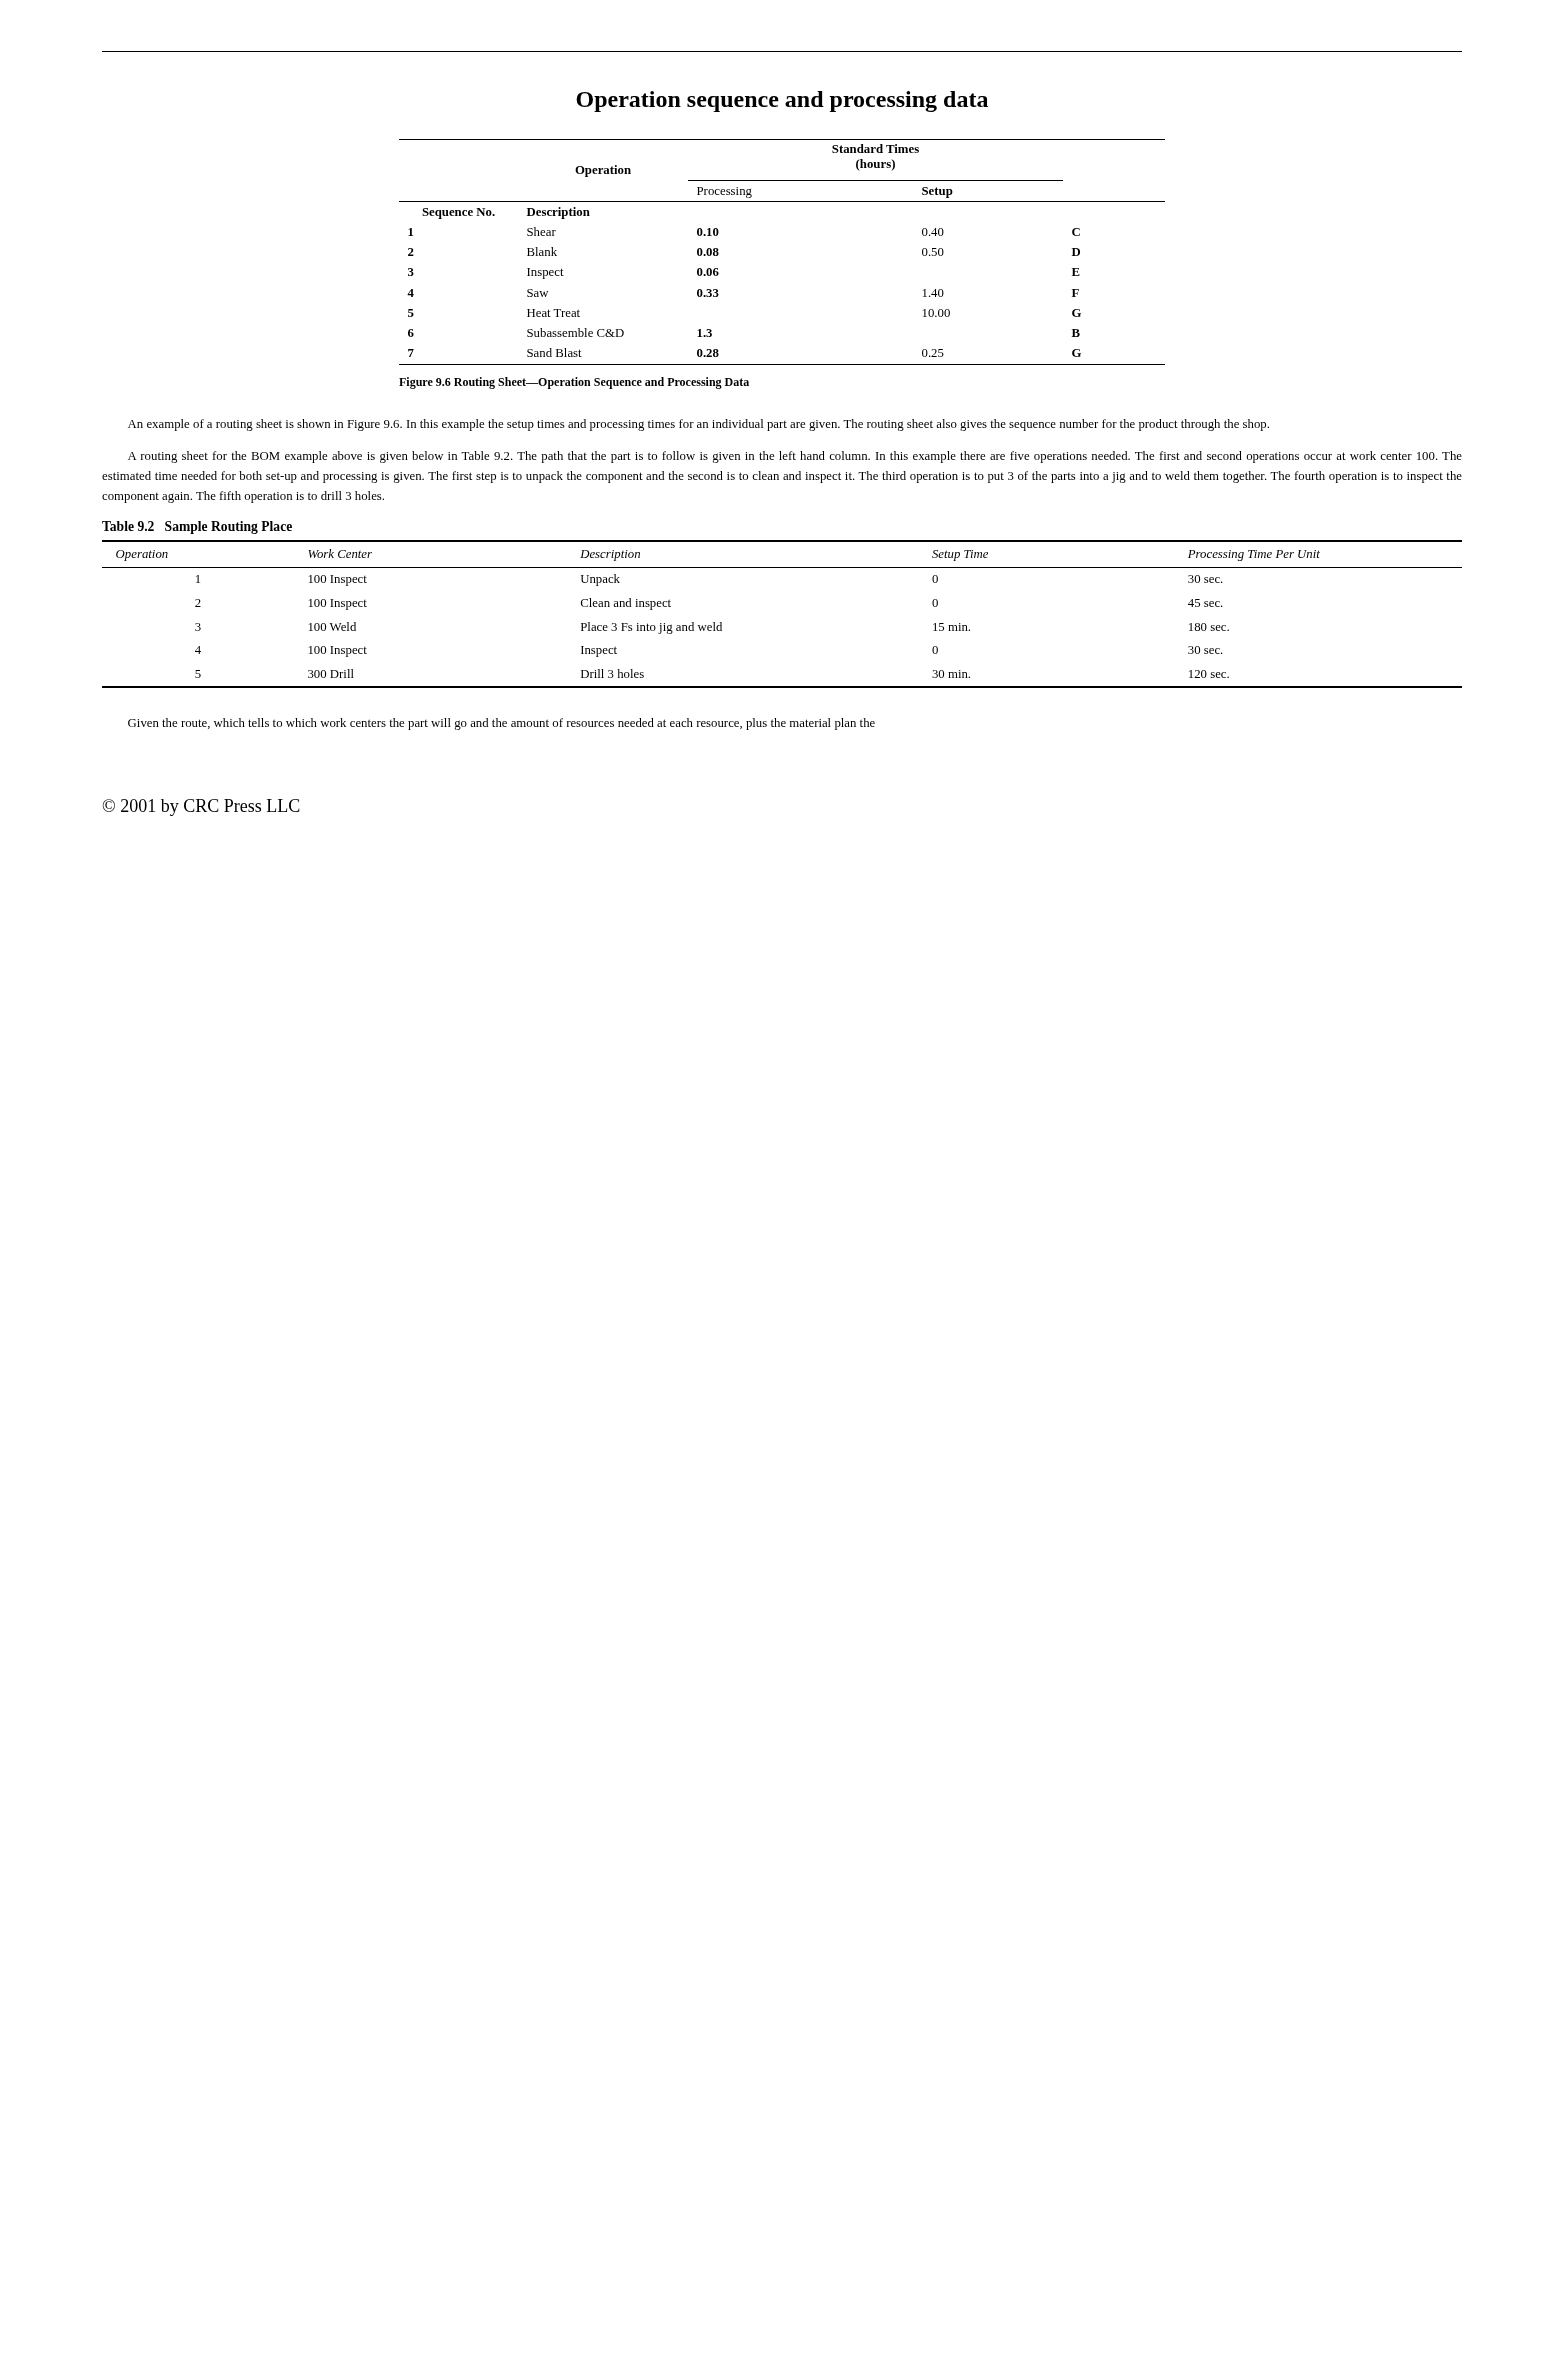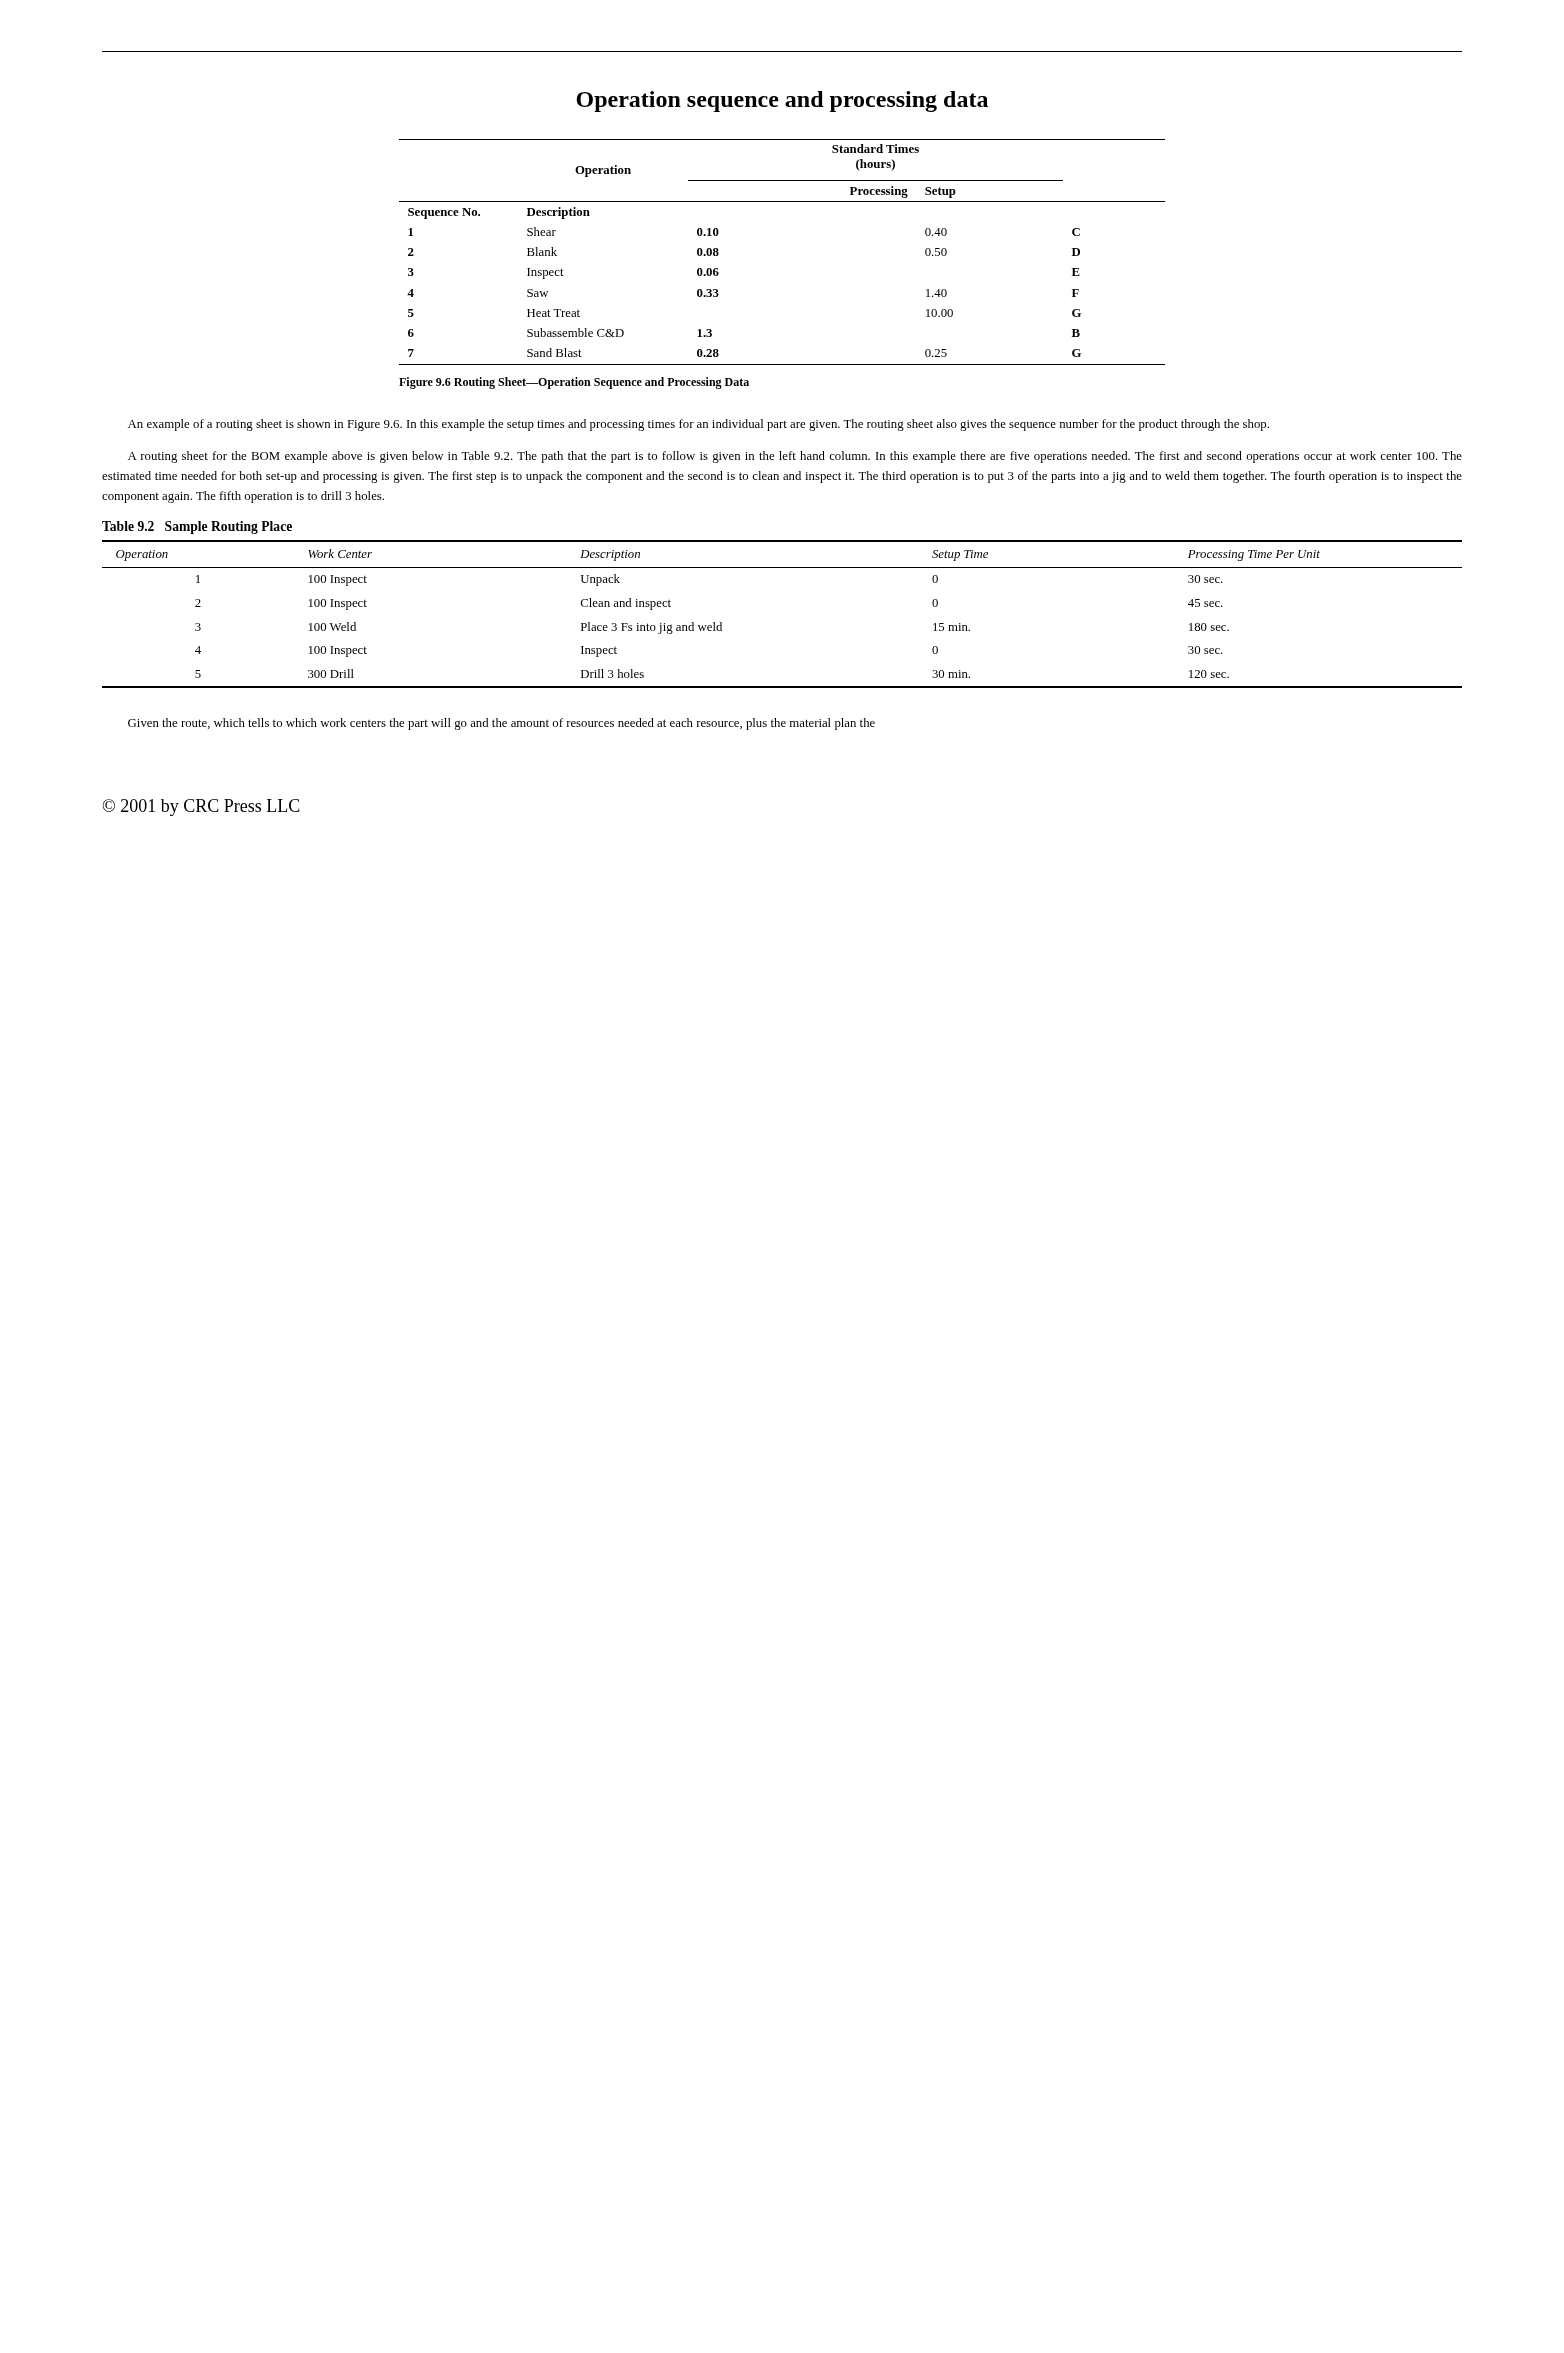--- a/index.html
+++ b/index.html
@@ -147,25 +147,25 @@
       <tr class="top-border">
         <th class="col-seq" rowspan="2" style="border-top:1.7px solid #000; border-bottom:0.9px solid #000;"></th>
         <th class="col-desc" rowspan="2" style="border-top:1.7px solid #000; border-bottom:0.9px solid #000; text-align:center;">Operation</th>
         <th class="col-proc" colspan="2" style="border-top:1.7px solid #000; text-align:center; padding-bottom:8px;">
           <span>Standard Times</span><br>
           <span>(hours)</span>
         </th>
         <th class="col-comp" rowspan="2" style="border-top:1.7px solid #000; border-bottom:0.9px solid #000;"></th>
       </tr>
       <tr class="header-row">
-        <th style="border-top:0.9px solid #000; border-bottom:0.9px solid #000; font-weight:bold;text-align:right;">Processing</th>
+        <th style="border-top:0.9px solid #000; border-bottom:0.9px solid #000; font-weight:normal;">Processing</th>
         <th style="border-top:0.9px solid #000; border-bottom:0.9px solid #000; font-weight:bold;">Setup</th>
       </tr>
       <tr>
-        <th class="col-seq" style="font-weight:bold;">Sequence No.</th>
+        <th class="col-seq" style="font-weight:bold;text-align:center;">Sequence No.</th>
         <th class="col-desc" style="font-weight:bold;">Description</th>
         <th></th>
         <th></th>
         <th></th>
       </tr>
     </thead>
     <tbody id="figure-table-body">
     <tr>
       <td style="font-weight:bold;">1</td>
       <td>Shear</td>

